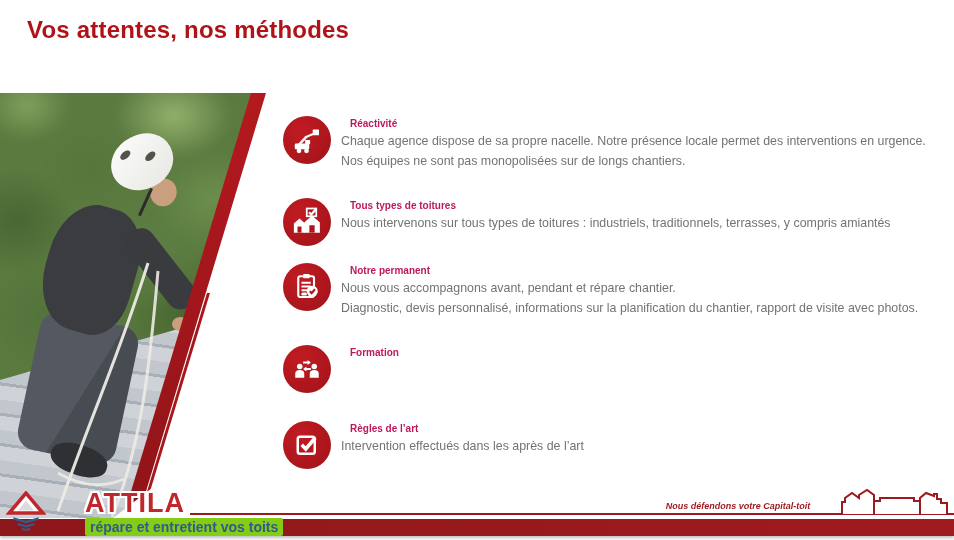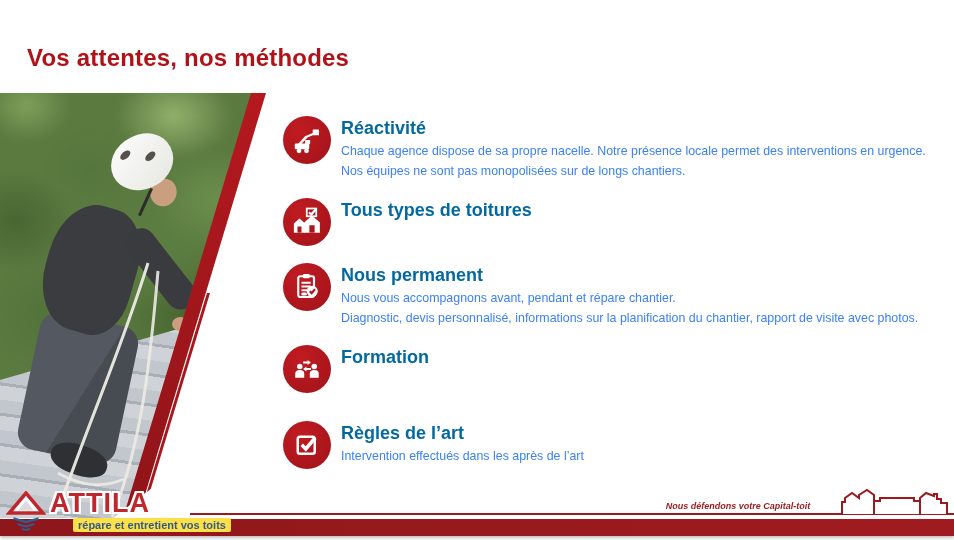--- a/index.html
+++ b/index.html
@@ -3,21 +3,21 @@
 <meta charset="utf-8">
 <style>
   html,body{margin:0;padding:0;background:#fff;}
   .slide{
     position:relative;width:954px;height:540px;background:#fff;overflow:hidden;
     font-family:"Liberation Sans",sans-serif;
   }
   
   .title{
     position:absolute;left:27px;top:16px;
-    font-size:24px;font-weight:bold;color:#B11218;letter-spacing:.2px;margin-top:28px;
+    font-size:24px;font-weight:bold;color:#B11218;letter-spacing:.2px;
   }
   
   .photo{
     position:absolute;left:0;top:93px;width:268px;height:425px;
     clip-path:polygon(0px 0px,253px 0px,125px 425px,0px 425px);
     background:#5a7a40;
   }
   .trees{
     position:absolute;inset:-8px;transform:scale(1.05);filter:blur(3px);
     background:
@@ -59,43 +59,43 @@
   }
   
   .row{position:absolute;left:283px;width:648px;display:flex;align-items:flex-start;}
   .icon-circle{
     flex:0 0 48px;width:48px;height:48px;border-radius:50%;
     background:radial-gradient(circle at 35% 30%,#c01c22,#a8151b 75%);
     display:flex;align-items:center;justify-content:center;margin-right:10px;
   }
   .icon-circle svg{width:30px;height:30px;display:block;}
   .sec-text{padding-top:2px;}
-  .sec-heading{font-size:18px;font-weight:bold;color:#0369a1;margin-bottom:3px;}
-  .sec-body{font-size:12.4px;color:#3b82f6;line-height:1.6;}
+  .sec-heading{font-size:10px;font-weight:bold;color:#be185d;margin-bottom:3px;margin-left:9px;}
+  .sec-body{font-size:12.4px;color:#737373;line-height:1.6;}
   .sec-body .line{display:block;}
   
   .footer-line{position:absolute;left:190px;top:513px;width:764px;height:2px;background:#9C1A1E;}
   .white-wedge{position:absolute;left:100px;top:488px;width:130px;height:34px;background:#fff;
     clip-path:polygon(52px 0px,118px 0px,74px 34px,8px 34px);}
   .footer-bar{position:absolute;left:0;top:519px;width:954px;height:17px;
     background:linear-gradient(90deg,#8E171B,#A01B1F);box-shadow:0 2px 3px rgba(0,0,0,.25);}
   .slogan{position:absolute;left:640px;top:501px;width:196px;text-align:center;
     font-size:9px;font-weight:bold;font-style:italic;color:#9C1A1E;}
   .roofline{position:absolute;left:838px;top:487px;width:114px;height:28px;}
   
-  .logo{position:absolute;left:6px;top:491px;display:flex;align-items:flex-start;z-index:20;}
+  .logo{position:absolute;left:6px;top:491px;display:flex;align-items:flex-start;z-index:20;gap:35px;}
   .logo-mark{width:40px;height:44px;margin-right:4px;}
   .logo-text-col{display:flex;flex-direction:column;}
   .wordmark{
     font-size:27px;font-weight:800;color:#C0272D;line-height:.95;letter-spacing:1px;
     text-shadow:-2px -2px 0 #fff,2px -2px 0 #fff,-2px 2px 0 #fff,2px 2px 0 #fff,0 2px 0 #fff,2px 0 0 #fff,-2px 0 0 #fff,0 -2px 0 #fff;
   }
   .tagline{
-    margin-top:1px;font-size:11px;font-weight:bold;color:#2F5B8E;
-    background:#fde047;border-radius:2px;padding:1px 5px;align-self:flex-start;margin-left:23px;
+    margin-top:1px;font-size:14px;font-weight:bold;color:#2F5B8E;
+    background:#84cc16;border-radius:2px;padding:1px 5px;align-self:flex-start;
   }
 </style>
 </head>
 <body>
 
 <div class="slide">
 
   <div class="title">Vos attentes, nos méthodes</div>
 
   <div class="photo">
@@ -152,36 +152,39 @@
         <path d="M9.8 12.4 L16 6.8 L22.3 12.4 V20.5 H9.8 Z"></path>
       </g>
       <rect x="4.4" y="15.6" width="3.2" height="4.9" fill="#AF161B"></rect>
       <rect x="13.9" y="14.6" width="4.2" height="5.9" fill="#AF161B"></rect>
       <rect x="11.8" y="1.2" width="7.6" height="6.2" fill="#AF161B" stroke="#fff" stroke-width="1.4"></rect>
       <path d="M13.6 4.2 L15.4 6 L19.3 1.6" fill="none" stroke="#fff" stroke-width="1.8"></path>
       </svg>
     </div>
     <div class="sec-text">
       <div class="sec-heading">Tous types de toitures</div>
+      <div class="sec-body">
+        <span class="line">Nous intervenons sur tous types de toitures :  industriels, traditionnels, terrasses, y compris amiantés</span>
+      </div>
     </div>
   </div>
 
   <div class="row" style="top:263px">
     <div class="icon-circle">
       <svg viewBox="0 0 24 24">
         <rect x="5" y="3.4" width="12.6" height="16.6" rx="1.6" fill="none" stroke="#fff" stroke-width="1.7"></rect>
         <rect x="8.8" y="1.6" width="5.4" height="3.4" rx="0.8" fill="#fff"></rect>
         <path d="M7.6 8.6 H15 M7.6 11.6 H15 M7.6 14.6 H12" stroke="#fff" stroke-width="1.5" fill="none"></path>
         <rect x="7.4" y="16.4" width="4.6" height="2.4" rx="1.2" fill="#fff"></rect>
         <circle cx="16.2" cy="15.4" r="4.4" fill="#fff"></circle>
         <path d="M14.2 15.4 L15.7 16.9 L18.4 13.8" fill="none" stroke="#AF161B" stroke-width="1.7"></path>
       </svg>
     </div>
     <div class="sec-text">
-      <div class="sec-heading">Nous permanent</div>
+      <div class="sec-heading">Notre permanent</div>
       <div class="sec-body">
         <span class="line">Nous vous accompagnons avant, pendant et répare chantier.</span>
         <span class="line">Diagnostic, devis personnalisé, informations sur la planification du chantier, rapport de visite avec photos.</span>
       </div>
     </div>
   </div>
 
   <div class="row" style="top:345px">
     <div class="icon-circle">
       <svg viewBox="0 0 24 24">

